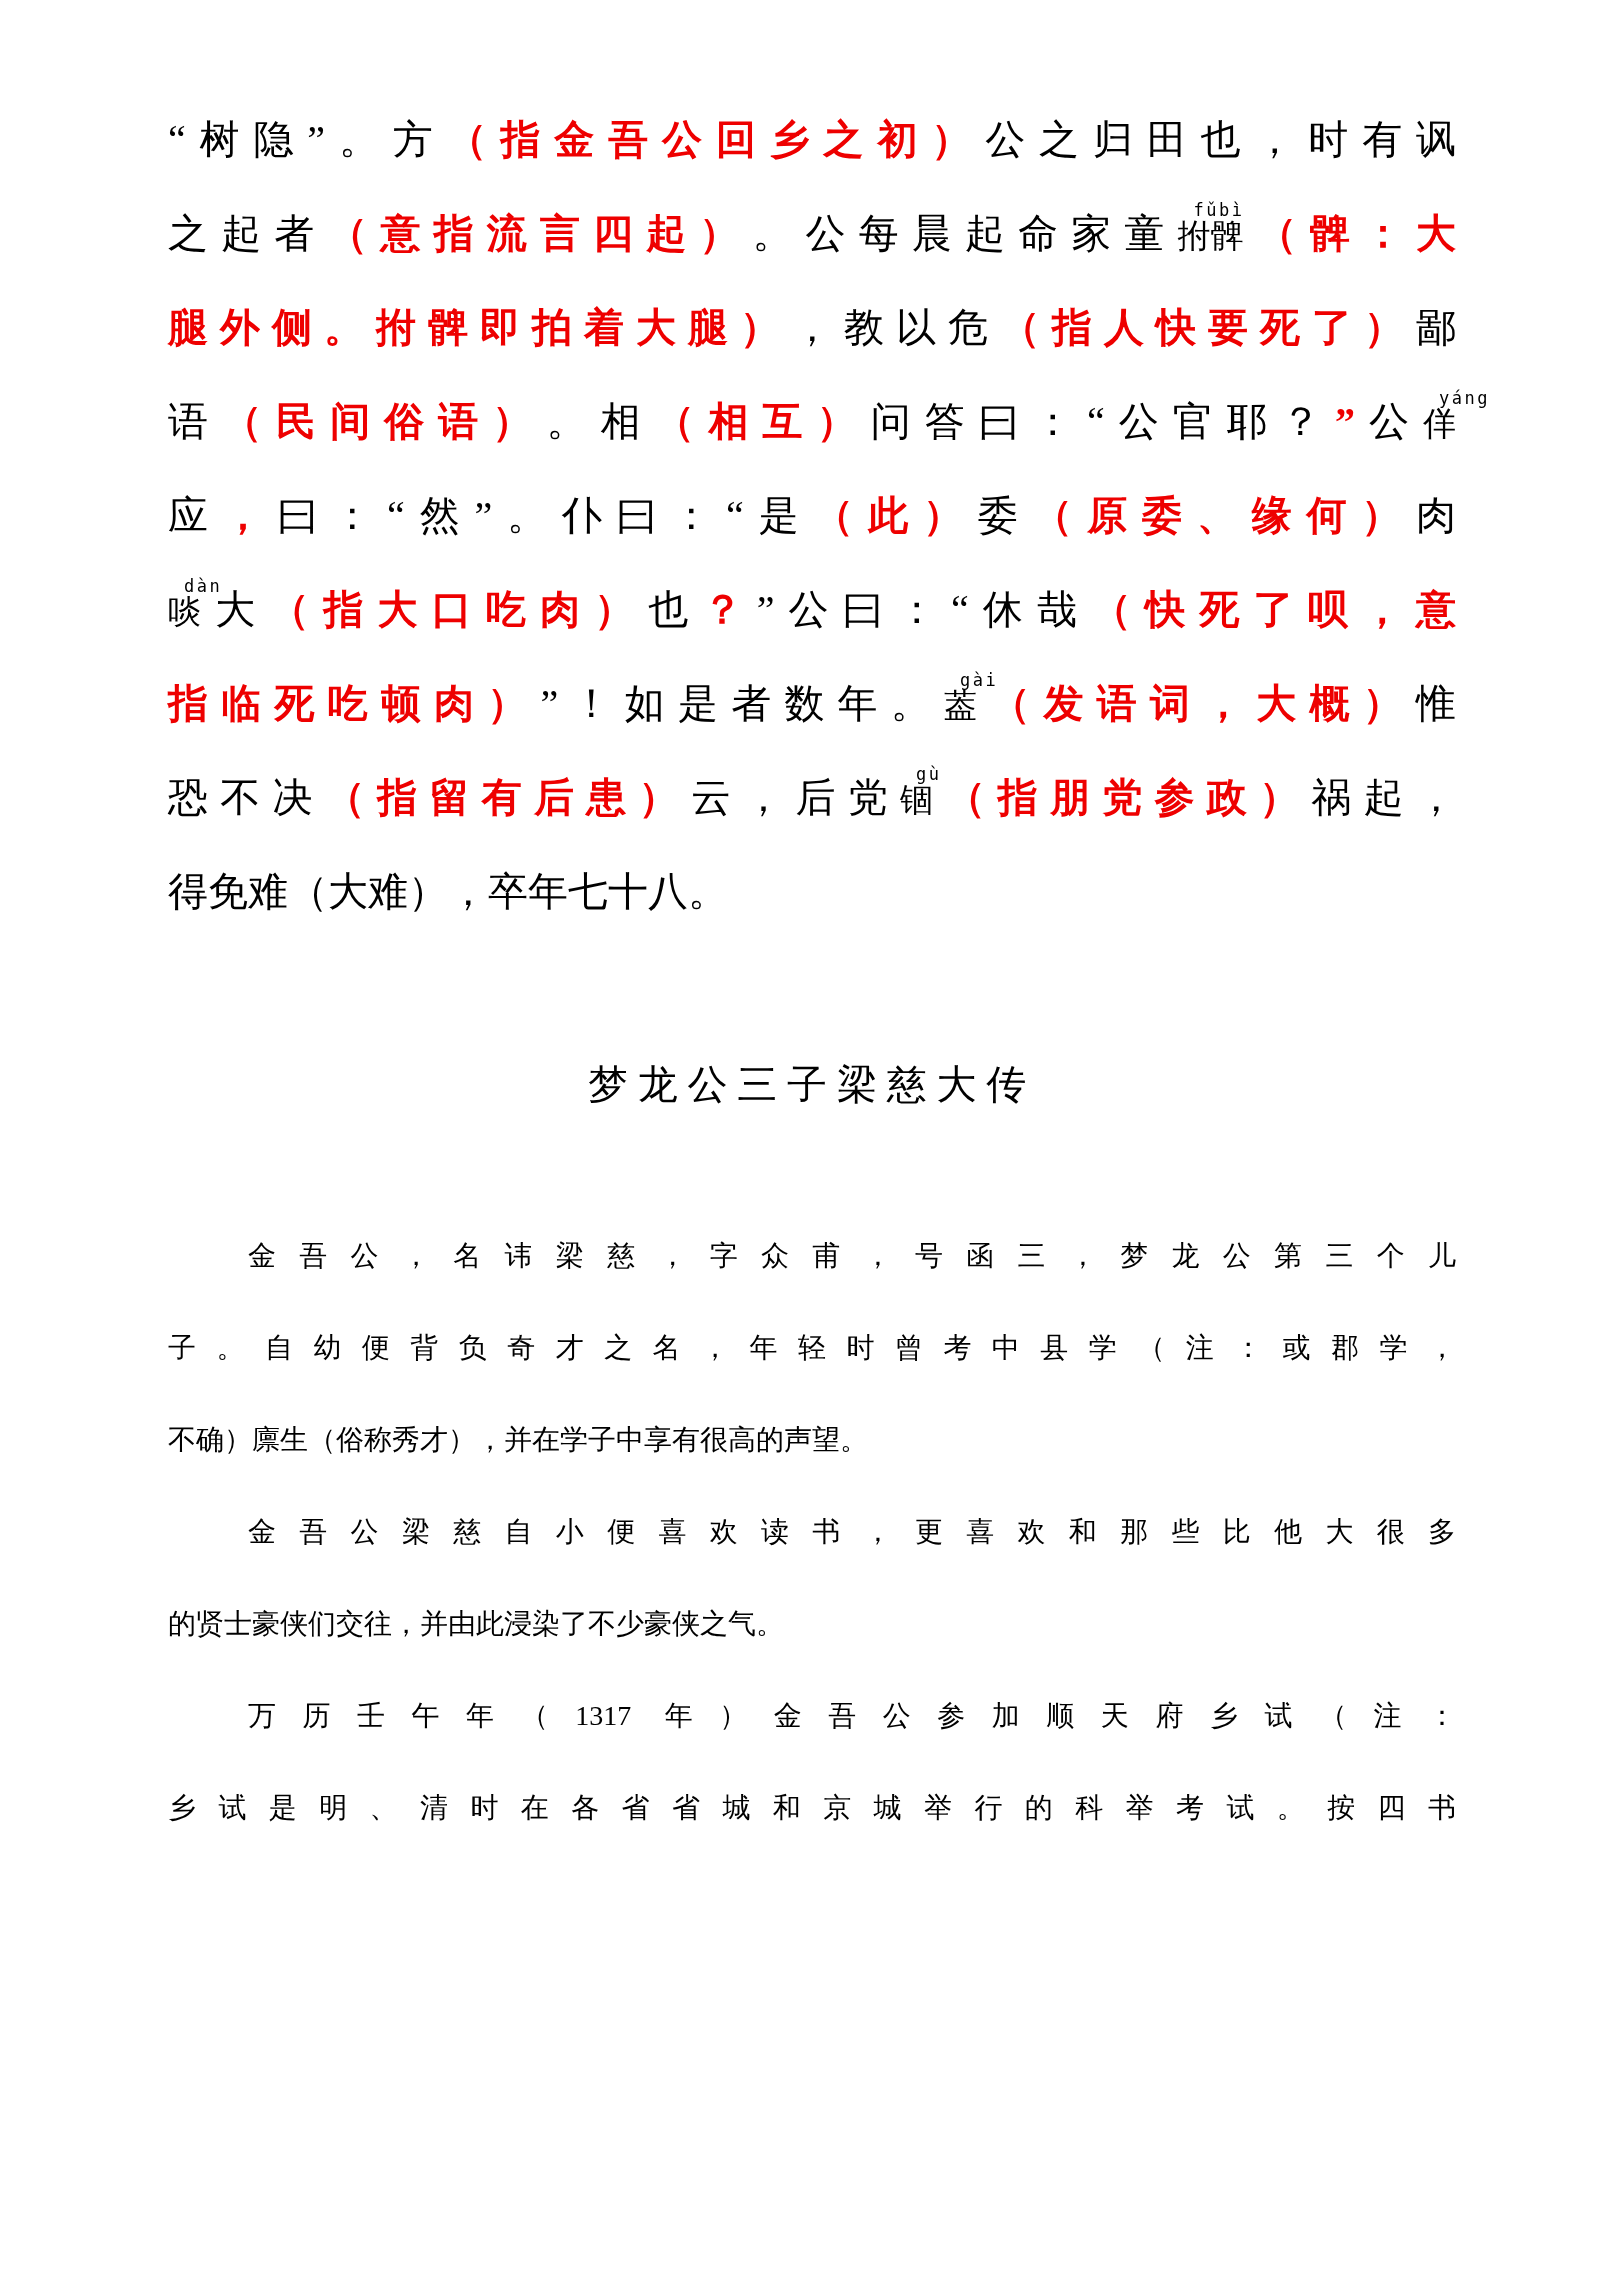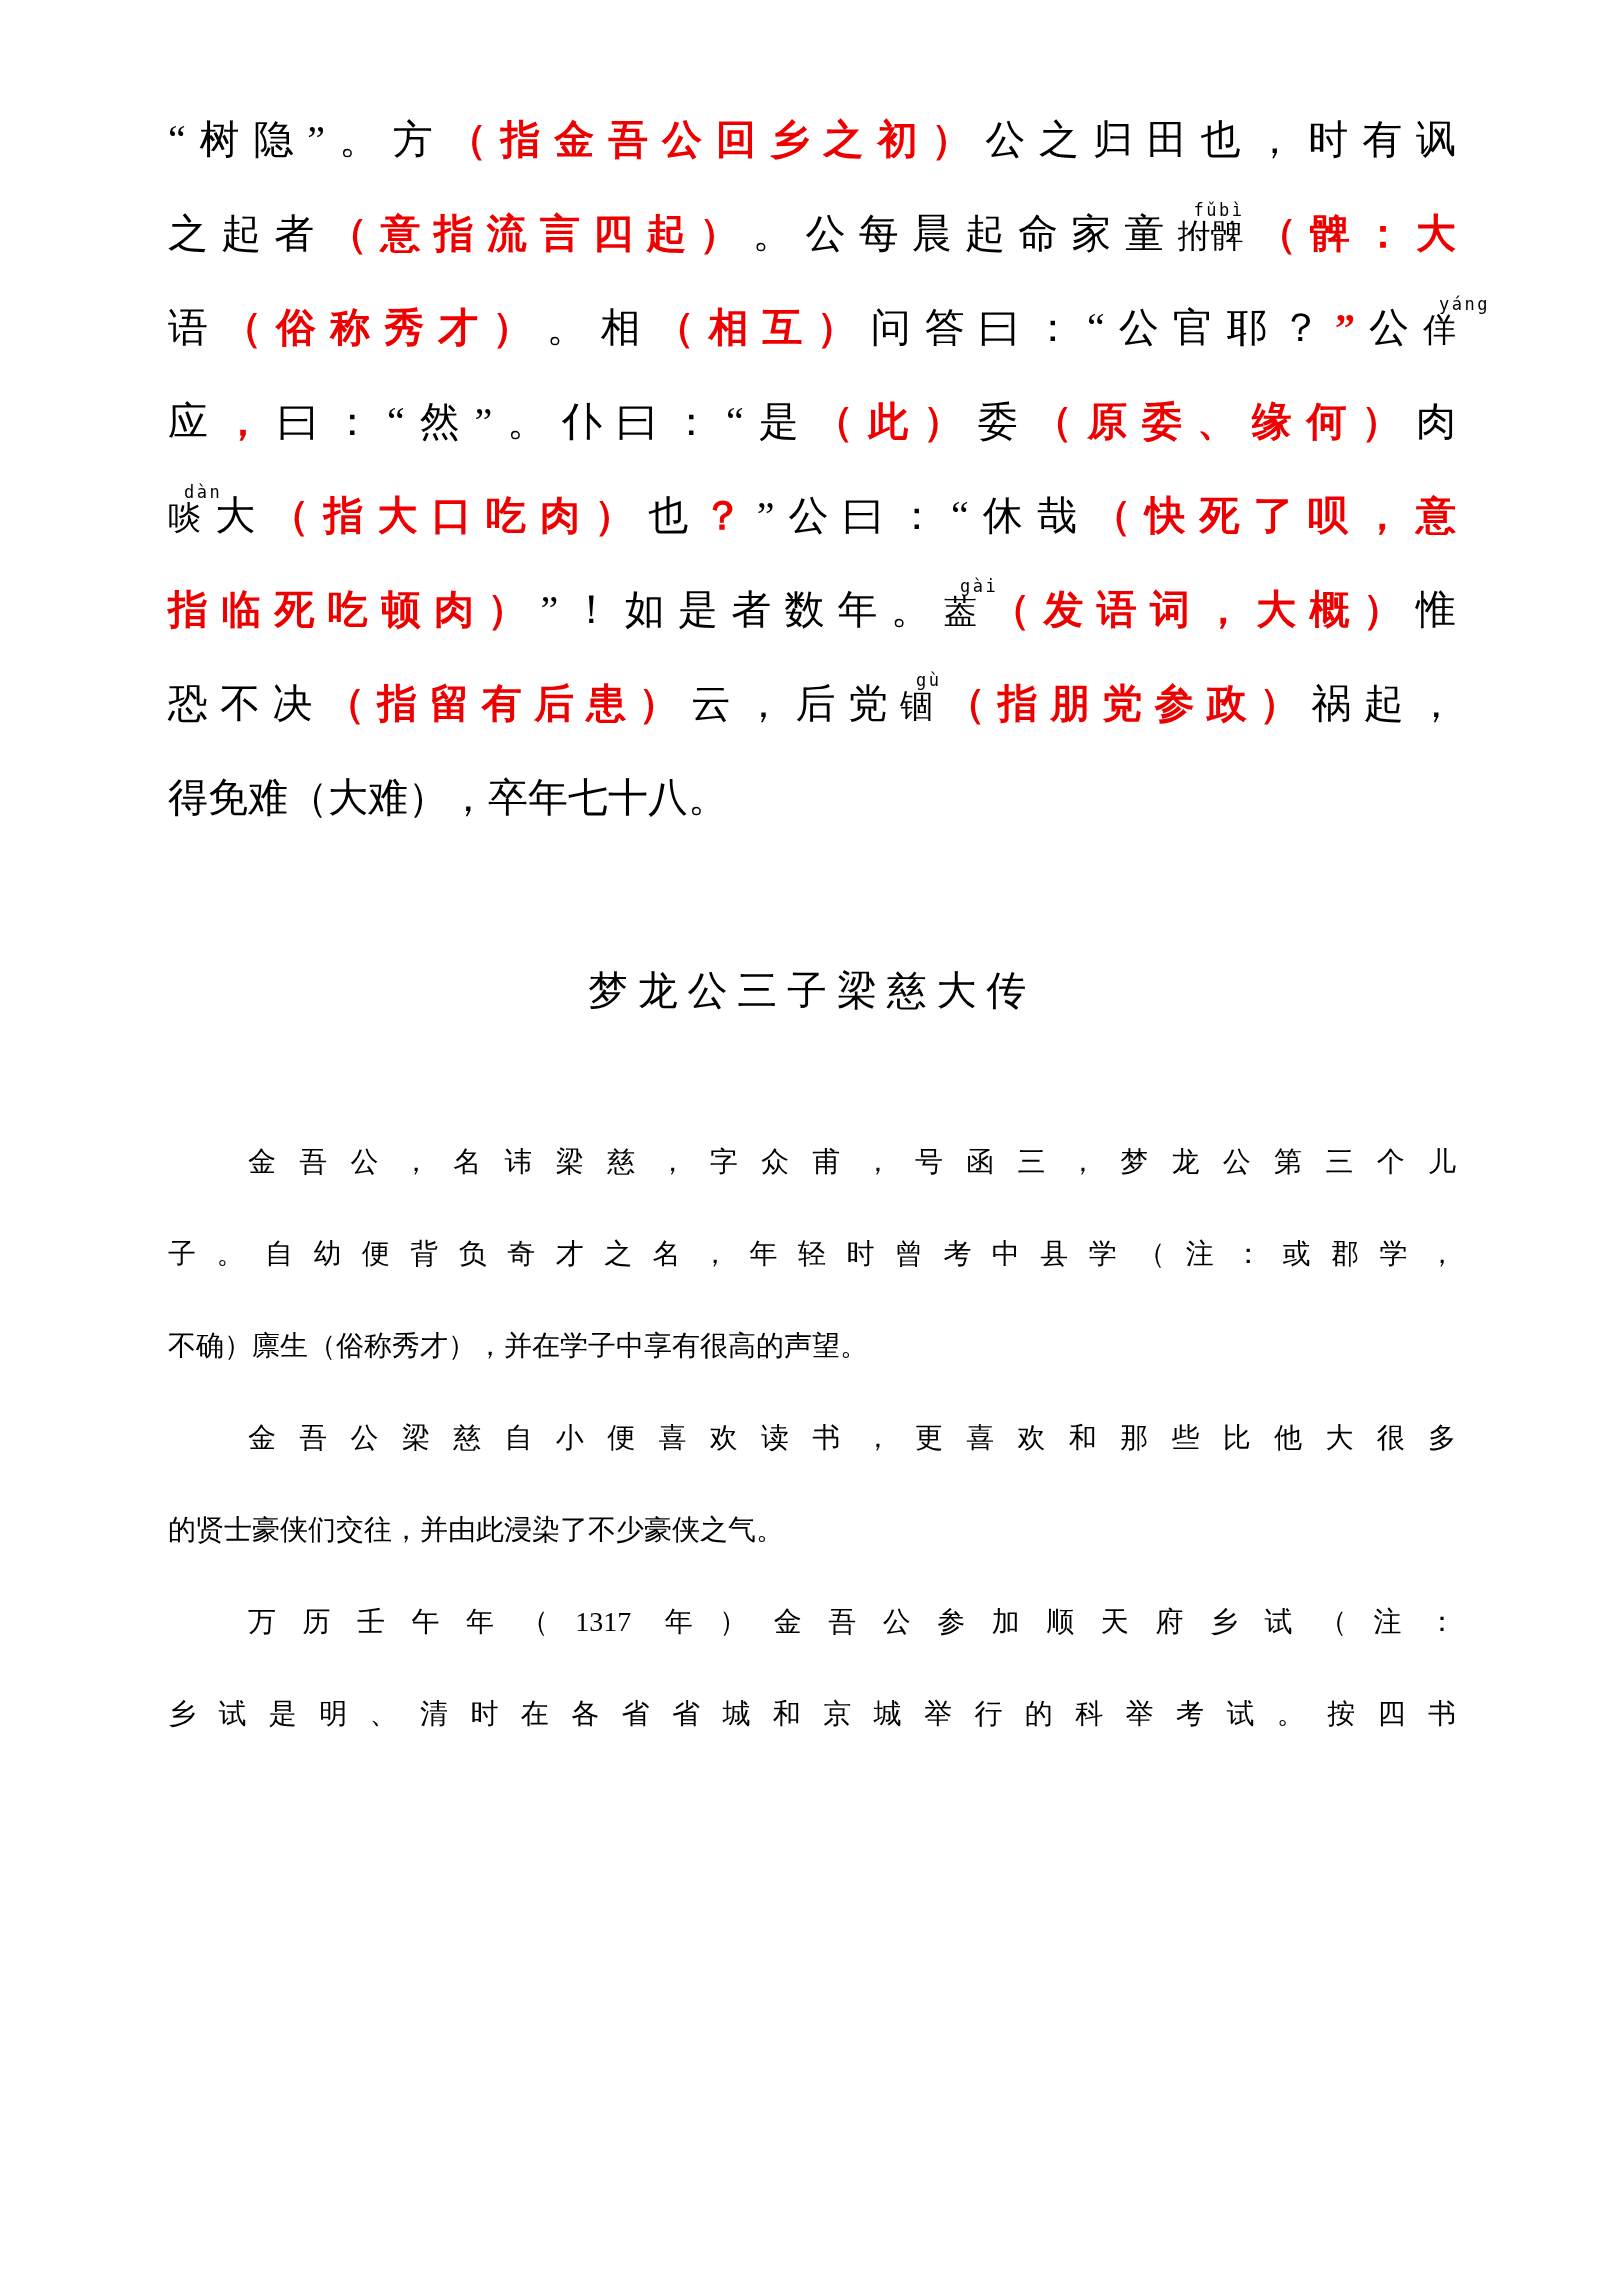--- a/index.html
+++ b/index.html
@@ -34,21 +34,22 @@
 </style>
 </head>
 <body>
 
 <div class="page" style="background: rgb(255, 255, 255); color: rgb(0, 0, 0);">
   <div class="content">
 
     <div class="classical">
         <div class="tline just"><span class="blk">“树隐”。方</span><span class="red">（指金吾公回乡之初）</span><span class="blk">公之归田也，时有讽</span></div>
         <div class="tline just"><span class="blk">之起者</span><span class="red">（意指流言四起）</span><span class="blk">。公每晨起命家童</span><span class="rubyc"><span class="pin">fǔbì</span>拊髀</span><span class="red">（髀：大</span></div>
-        <div class="tline just"><span class="blk">语</span><span class="red">（俗称秀才）</span><span class="blk">。相</span><span class="red">（相互）</span><span class="blk">问答曰：“公官耶？</span><span class="red">”</span><span class="blk">公</span><span class="rubyc"><span class="pin">yáng</span>佯</span></div>
+        <div class="tline just"><span class="red">腿外侧。拊髀即拍着大腿）</span><span class="blk">，教以危</span><span class="red">（指人快要死了）</span><span class="blk">鄙</span></div>
+        <div class="tline just"><span class="blk">语</span><span class="red">（民间俗语）</span><span class="blk">。相</span><span class="red">（相互）</span><span class="blk">问答曰：“公官耶？</span><span class="red">”</span><span class="blk">公</span><span class="rubyc"><span class="pin">yáng</span>佯</span></div>
         <div class="tline just"><span class="blk">应</span><span class="red">，</span><span class="blk">曰：“然”。仆曰：“是</span><span class="red">（此）</span><span class="blk">委</span><span class="red">（原委、缘何）</span><span class="blk">肉</span></div>
         <div class="tline just"><span class="rubyc"><span class="pin">dàn</span>啖</span><span class="blk">大</span><span class="red">（指大口吃肉）</span><span class="blk">也</span><span class="red">？</span><span class="blk">”公曰：“休哉</span><span class="red">（快死了呗，意</span></div>
         <div class="tline just"><span class="red">指临死吃顿肉）</span><span class="blk">”！如是者数年。</span><span class="rubyc"><span class="pin">gài</span>葢</span><span class="red">（发语词，大概）</span><span class="blk">惟</span></div>
         <div class="tline just"><span class="blk">恐不决</span><span class="red">（指留有后患）</span><span class="blk">云，后党</span><span class="rubyc"><span class="pin">gù</span>锢</span><span class="red">（指朋党参政）</span><span class="blk">祸起，</span></div>
         <div class="tline"><span class="blk">得免难（大难），卒年七十八。</span></div>
       </div>
 
 
     <div class="title">梦龙公三子梁慈大传</div>
 

